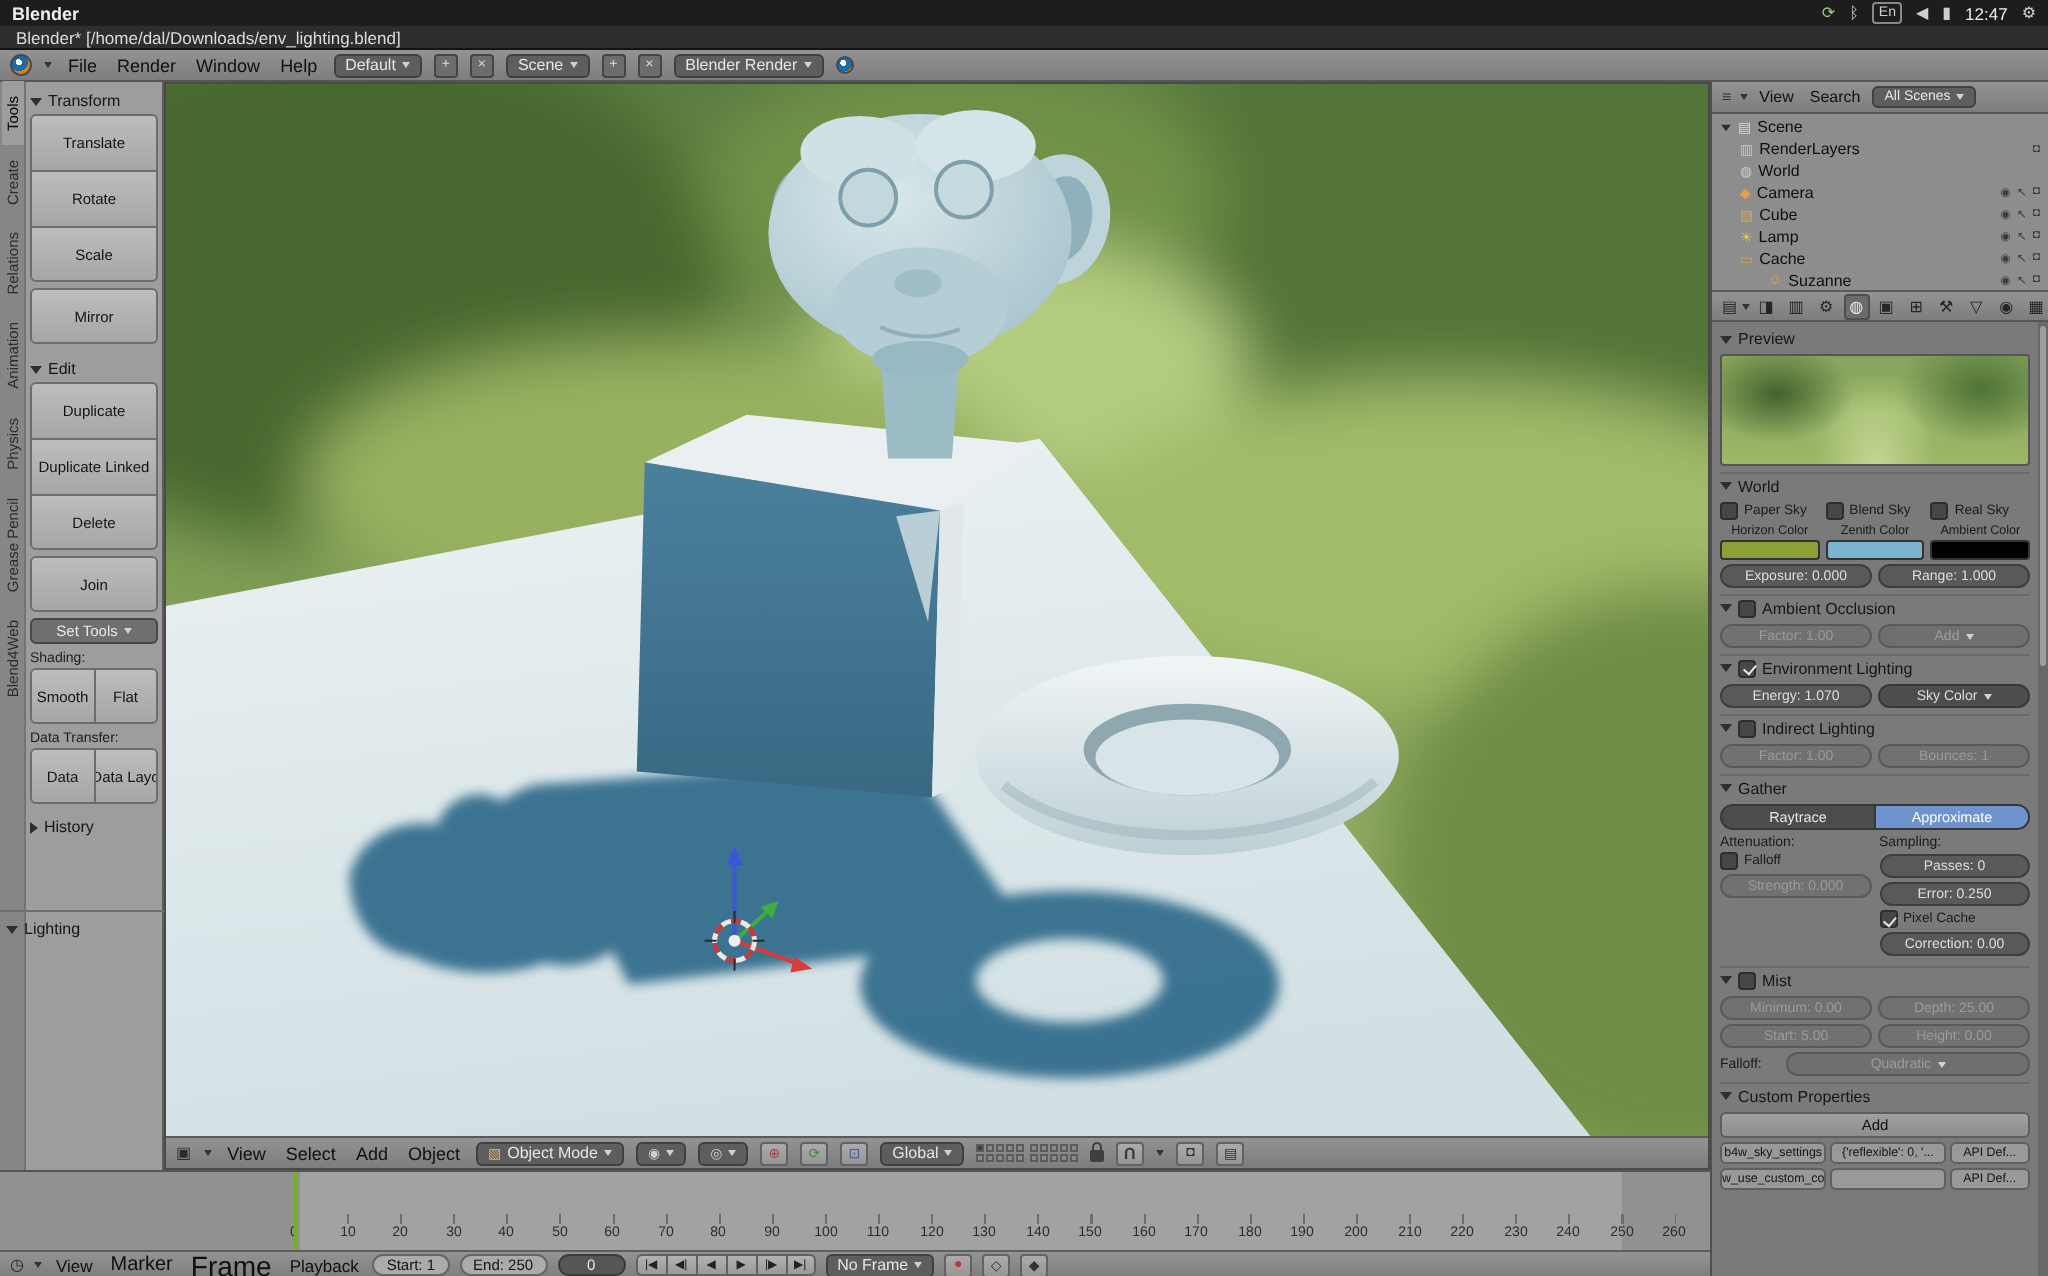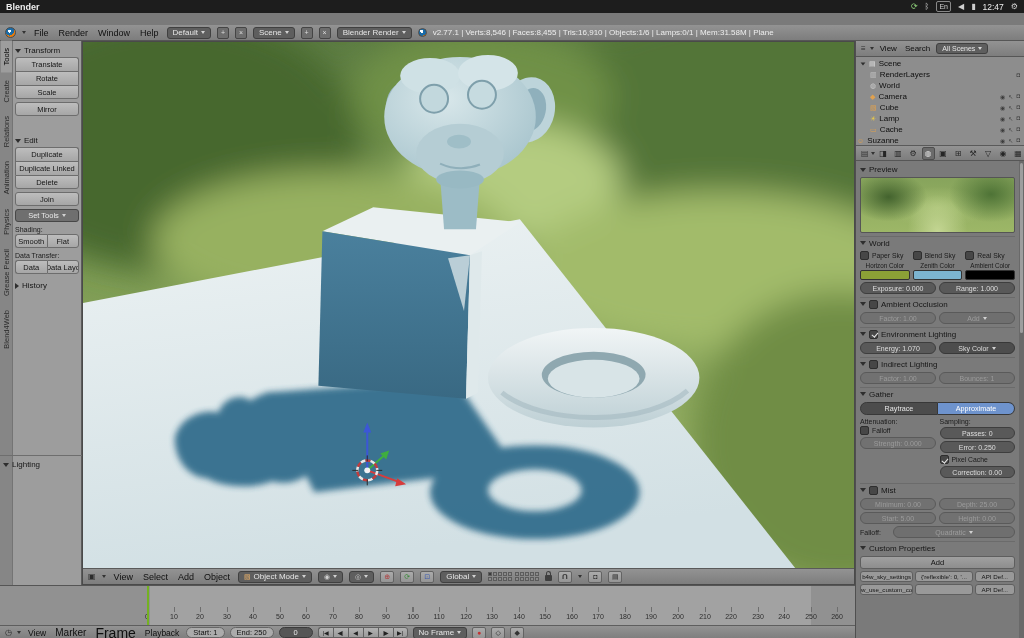--- a/index.html
+++ b/index.html
@@ -24,21 +24,21 @@
 .blogo{width:11px;height:11px;border-radius:50%;background:radial-gradient(circle at 38% 34%,#ffffff 0 1.5px,#1a6ca8 1.5px 4.5px,#e87d0d 4.5px);border:1px solid #4a4a4a;flex:none}
 .stats{font-size:8px;color:#ededed;overflow:hidden}
 
 .tabcol{position:absolute;left:0;top:0;width:13px;height:544px;background:#868686;border-right:1px solid #747474;display:flex;flex-direction:column;align-items:center}
 .vtab{writing-mode:vertical-rl;transform:rotate(180deg);font-size:7.5px;color:#2c2c2c;padding:7px 1px;cursor:default}
 .vtab.active{background:#9d9d9d;color:#000}
 .shelf{position:absolute;left:15px;top:3px;width:64px}
 .phead{display:flex;align-items:center;gap:3px;font-size:8px;color:#161616;height:13px}
 .tri-d{width:0;height:0;border-left:3px solid transparent;border-right:3px solid transparent;border-top:4px solid #2e2e2e;flex:none}
 .tri-r{width:0;height:0;border-top:3px solid transparent;border-bottom:3px solid transparent;border-left:4px solid #2e2e2e;flex:none}
-.btn{background:linear-gradient(#bdbdbd,#a6a6a6);border:1px solid #6d6d6d;border-radius:3px;color:#141414;font-size:7.5px;height:14px;display:flex;align-items:center;justify-content:center;overflow:hidden;white-space:nowrap}
+.btn{background:linear-gradient(#bdbdbd,#a6a6a6);border:1px solid #6d6d6d;border-radius:3px;color:#141414;font-size:7.5px;height:28px;display:flex;align-items:center;justify-content:center;overflow:hidden;white-space:nowrap}
 .grp-top{border-radius:3px 3px 0 0;border-bottom:none}
 .grp-mid{border-radius:0;border-bottom:none}
 .grp-bot{border-radius:0 0 3px 3px}
 .hrow{display:flex}
 .hrow .btn{flex:1}
 .hrow .btn:first-child{border-radius:3px 0 0 3px;border-right:none}
 .hrow .btn:last-child{border-radius:0 3px 3px 0}
 .shelf-label{font-size:7px;color:#1c1c1c;margin:4px 0 1px}
 .ddark{height:13px;background:#6f6f6f;border:1px solid #474747;border-radius:3px;color:#e8e8e8;font-size:7.5px;display:flex;align-items:center;justify-content:center;gap:3px;margin-top:3px}
 
@@ -104,20 +104,23 @@
       <span style="color:#8fd17a">⟳</span>
       <span>ᛒ</span>
       <span class="kbd">En</span>
       <span>◀</span>
       <span>▮</span>
       <span class="clock">12:47</span>
       <span>⚙</span>
     </div>
   </div>
 
+  <div class="abs titlebar" style="left:0;top:13px;width:1024px;height:12px">
+    <span>Blender* [/home/dal/Downloads/env_lighting.blend]</span>
+  </div>
 
   <div class="abs hdr" style="left:0;top:25px;width:1024px;height:16px">
     <span class="blogo"></span>
       <span class="car dark"></span>
     <span class="menu">File</span>
     <span class="menu">Render</span>
     <span class="menu">Window</span>
     <span class="menu">Help</span>
     <div class="capsule">
       <span>Default</span>
@@ -129,21 +132,20 @@
       <span>Scene</span>
         <span class="car"></span>
     </div>
     <span class="mini-sq">+</span>
     <span class="mini-sq">×</span>
     <div class="capsule">
       <span>Blender Render</span>
         <span class="car"></span>
     </div>
     <span class="blogo" style="width:9px;height:9px"></span>
-    <span class="stats">v2.77.1 | Verts:8,546 | Faces:8,455 | Tris:16,910 | Objects:1/6 | Lamps:0/1 | Mem:31.58M | Plane</span>
   </div>
 
   <div class="abs" style="left:0;top:41px;width:82px;height:544px;background:#9d9d9d;border-right:1px solid #5c5c5c">
     <div class="tabcol">
       <span class="vtab active">Tools</span>
       <span class="vtab">Create</span>
       <span class="vtab">Relations</span>
       <span class="vtab">Animation</span>
       <span class="vtab">Physics</span>
       <span class="vtab">Grease Pencil</span>
@@ -151,21 +153,21 @@
     </div>
     <div class="shelf">
       <div class="phead">
           <span class="tri-d"></span>
           <span>Transform</span>
         </div>
       <div class="btn grp-top">Translate</div>
       <div class="btn grp-mid">Rotate</div>
       <div class="btn grp-bot">Scale</div>
       <div class="btn" style="margin-top:3px">Mirror</div>
-      <div class="phead" style="margin-top:18px">
+      <div class="phead" style="margin-top:6px">
           <span class="tri-d"></span>
           <span>Edit</span>
         </div>
       <div class="btn grp-top">Duplicate</div>
       <div class="btn grp-mid">Duplicate Linked</div>
       <div class="btn grp-bot">Delete</div>
       <div class="btn" style="margin-top:3px">Join</div>
       <div class="ddark">
           <span>Set Tools</span>
           <span class="car"></span>
@@ -466,21 +468,21 @@
       </div>
       <div class="orow" style="padding-left:14px">
         <span class="oi" style="color:#e0a14e">▭</span>
         <span>Cache</span>
         <span class="otogs">
             <span class="otog">◉</span>
             <span class="otog">↖</span>
             <span class="otog">◘</span>
           </span>
       </div>
-      <div class="orow" style="padding-left:1px">
+      <div class="orow" style="padding-left:28px">
         <span class="oi" style="color:#e0a14e">☺</span>
         <span>Suzanne</span>
         <span class="otogs">
             <span class="otog">◉</span>
             <span class="otog">↖</span>
             <span class="otog">◘</span>
           </span>
       </div>
     </div>
 

